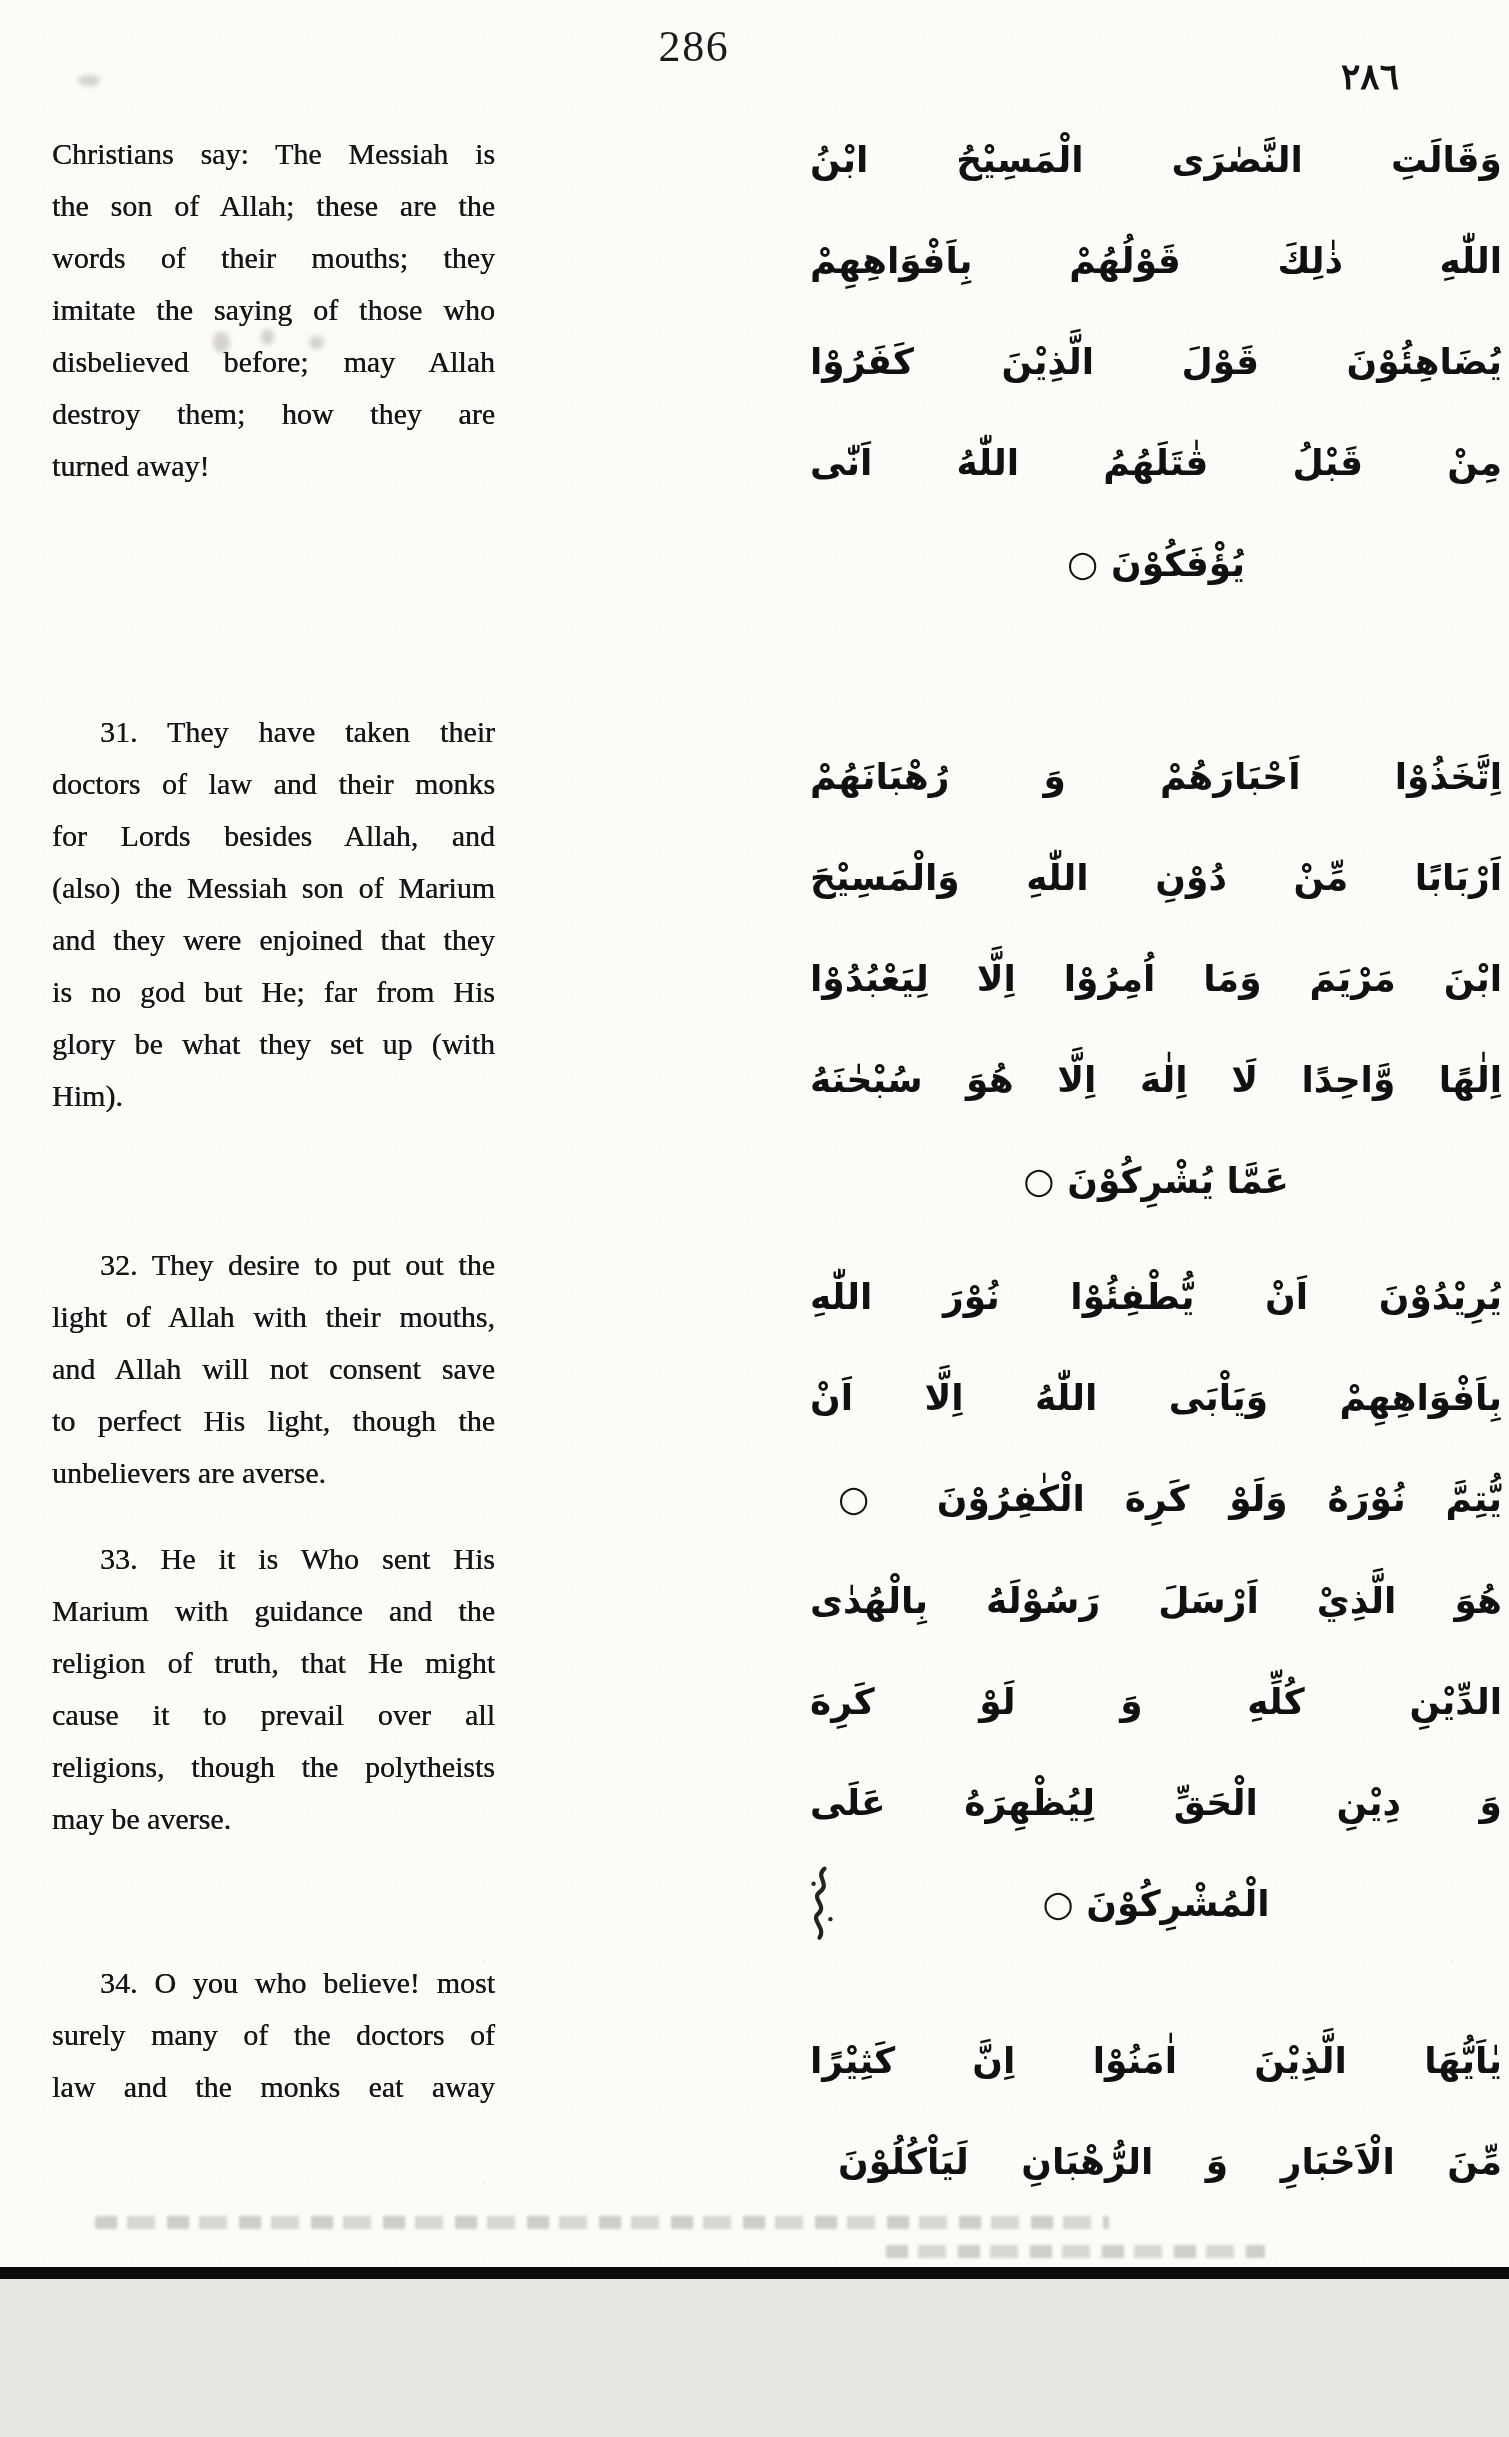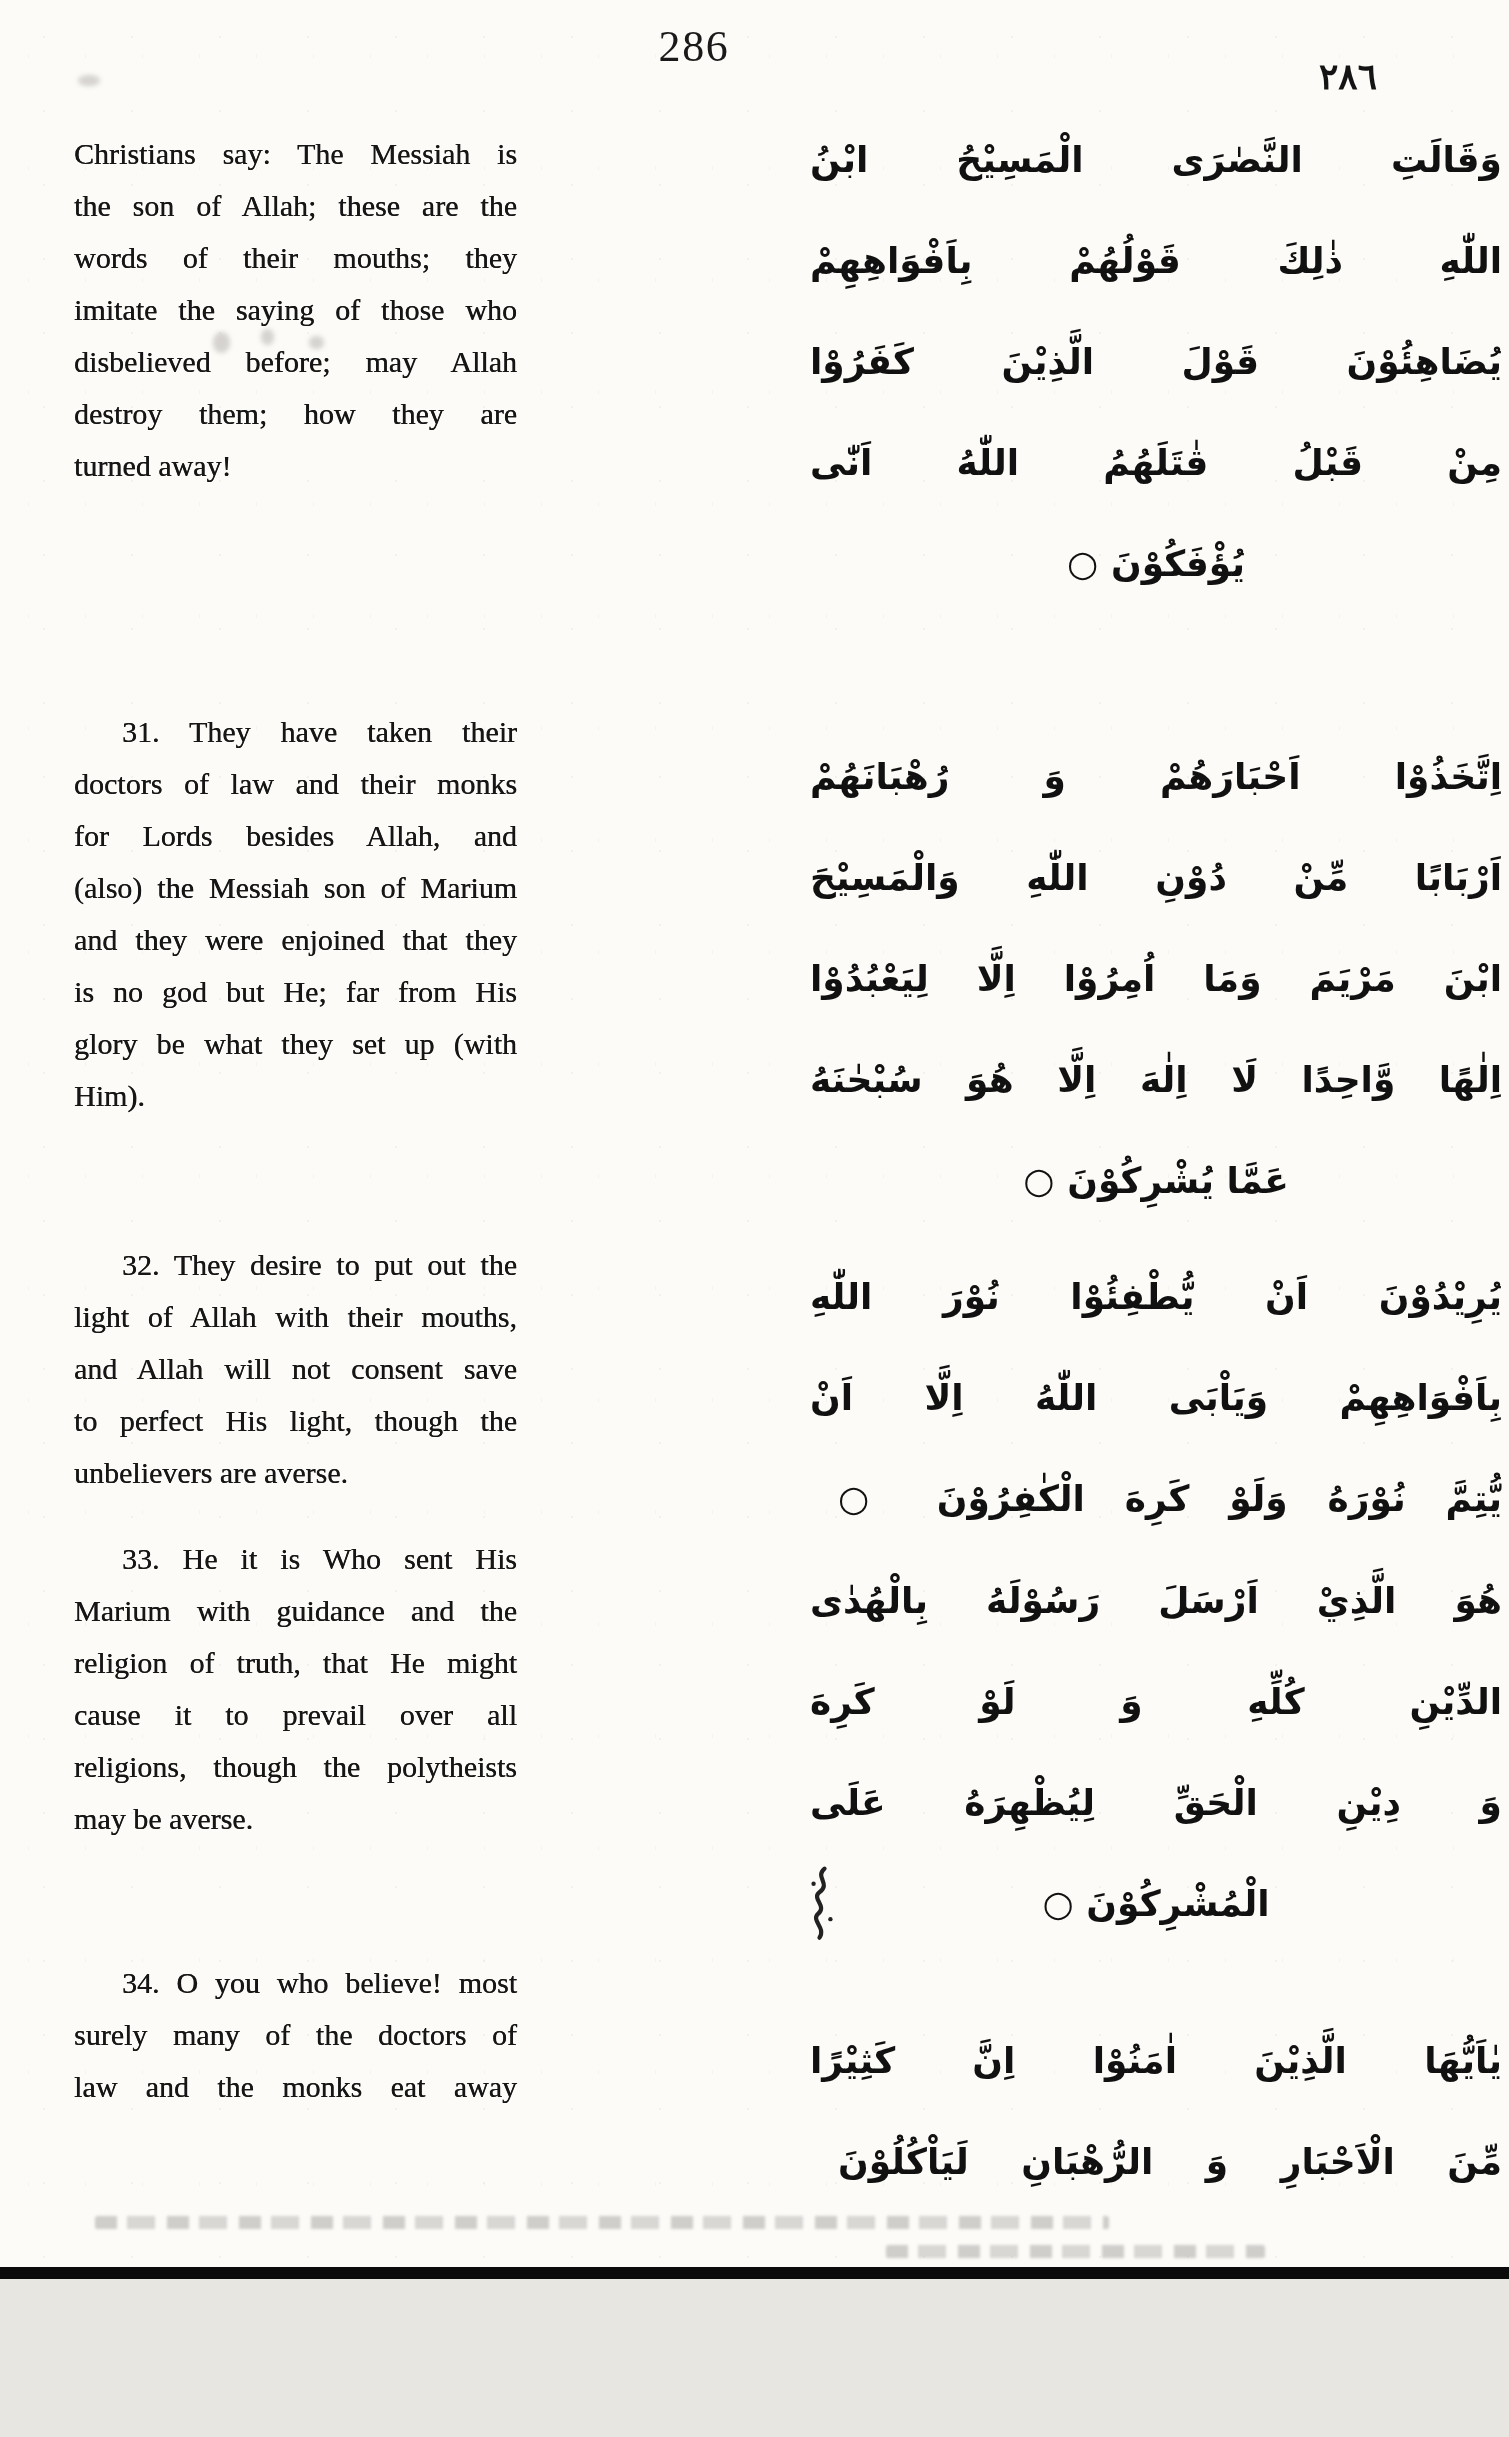--- a/index.html
+++ b/index.html
@@ -18,24 +18,24 @@
   }
   
   .pageno{
     position:absolute; top:20.5px; left:626px; width:136px;
     font-size:44px; text-align:center; letter-spacing:1.7px;
     color:#1a1a1a;
   }
   .pageno-ar{
     position:absolute; top:56px; left:1319px; width:102px;
     font-family:Liberation Sans, sans-serif; font-weight:bold;
-    font-size:36px; text-align:left; color:#141414;
+    font-size:36px; text-align:center; color:#141414;
   }
   
-  .eng{ position:absolute; left:74px; width:443px; }
+  .eng{ position:absolute; left:52px; width:443px; }
   .eng .tline{
     font-size:30px; line-height:52px; white-space:nowrap;
     text-shadow:0.3px 0 0 currentColor;
   }
   .eng .stretch{ text-align:justify; text-align-last:justify; }
   .eng .last-left{ text-align:left; }
   .eng .last-justify{ text-align:justify; text-align-last:justify; }
   .eng .indent{ text-indent:48px; }
   
   .arb{ position:absolute; left:810px; width:692px; direction:rtl; }

